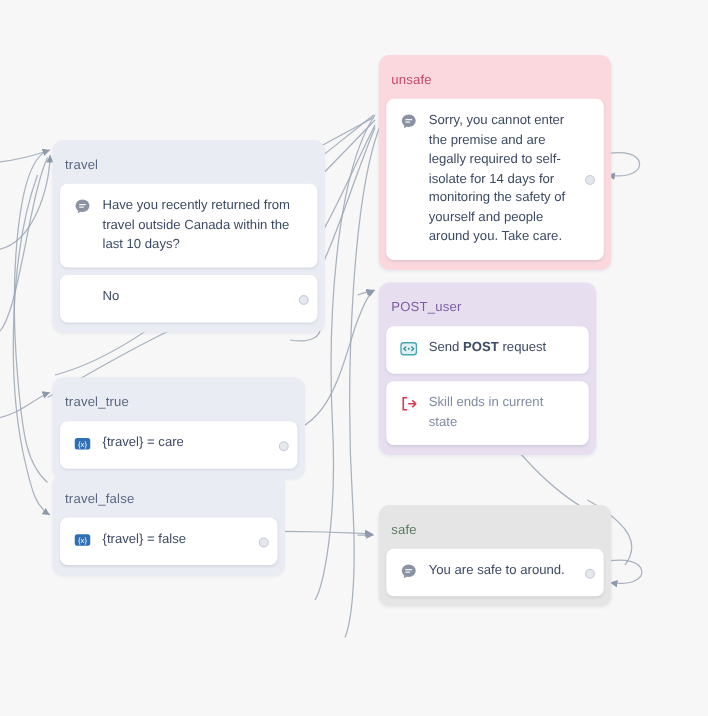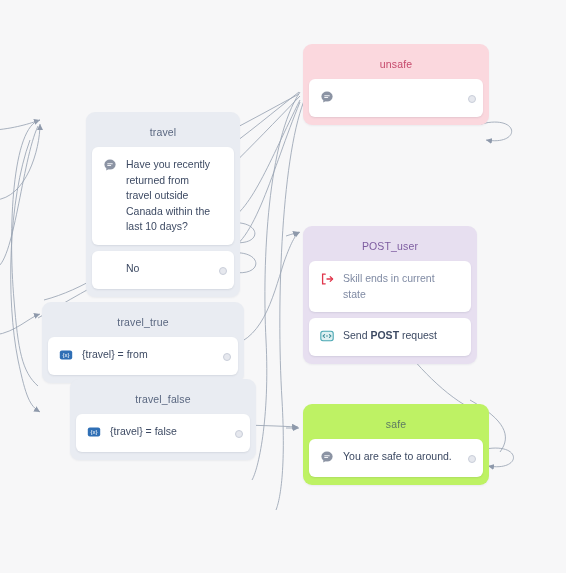--- a/index.html
+++ b/index.html
@@ -22,21 +22,20 @@
     pointer-events: none;
   }
   .node {
     position: absolute;
     border-radius: 9px;
     box-sizing: border-box;
     padding: 6px;
     box-shadow: 0 1px 2px rgba(40,50,80,0.06);
   }
   .node-title {
-    text-align: center;
     font-size: 10.5px;
     letter-spacing: .15px;
     padding: 8px 4px 9px 4px;
     font-weight: 400;
   }
   .node-body {
     background: #ffffff;
     border-radius: 6px;
     box-shadow: 0 1px 2px rgba(40,50,80,0.10);
     margin-bottom: 6px;
@@ -74,21 +73,21 @@
     background: #e6e8ee;
     border: 1px solid #c9ced9;
   }
   
   .theme-grayblue { background: #e9ecf2; }
   .theme-grayblue .node-title { color: #5a6780; }
   .theme-pink { background: #fbd8de; }
   .theme-pink .node-title { color: #c5496b; }
   .theme-purple { background: #e7dff0; }
   .theme-purple .node-title { color: #7d5ca0; }
-  .theme-green { background: #bef264; }
+  .theme-green { background: #e5e5e5; }
   .theme-green .node-title { color: #5d7a62; }
 
   .bold-inline { font-weight: bold; color: #3d4a63; }
 </style>
 </head>
 <body>
 
 <div id="canvas">
 
   <svg id="edge-layer" viewBox="0 0 566 573" xmlns="http://www.w3.org/2000/svg">
@@ -132,21 +131,21 @@
       <path d="M392,332 C410,358 440,392 470,408"></path>
 
       <path d="M224,224 C262,216 266,248 230,242"></path>
       <path d="M224,254 C264,246 266,278 232,272"></path>
 
       <path d="M286,236 C292,234 296,233 299,232" marker-end="url(#arrow)"></path>
       <path d="M286,428 C292,428 296,428 299,428" marker-end="url(#arrow)"></path>
     </g>
   </svg>
 
-  <div class="node theme-grayblue" style="left:42px; top:112px; width:154px;margin-left:44px;">
+  <div class="node theme-grayblue" style="left:42px; top:112px; width:218px;">
     <div class="node-title">travel</div>
     <div class="node-body">
       <div class="row">
         <span class="ico">
           <svg viewBox="0 0 14 14" width="14" height="14">
             <ellipse cx="7" cy="6.6" rx="5.6" ry="5" fill="#8b93a3"></ellipse>
             <path d="M3.4,10.2 L3.2,12.6 L6.2,10.8 Z" fill="#8b93a3"></path>
             <rect x="4.2" y="5.2" width="5.6" height="1" rx=".5" fill="#f2f3f6"></rect>
             <rect x="4.2" y="7.1" width="4" height="1" rx=".5" fill="#f2f3f6"></rect>
           </svg>
@@ -168,73 +167,74 @@
     <div class="node-body">
       <div class="row">
         <span class="ico">
           <svg viewBox="0 0 14 14" width="14" height="14">
             <ellipse cx="7" cy="6.6" rx="5.6" ry="5" fill="#8b93a3"></ellipse>
             <path d="M3.4,10.2 L3.2,12.6 L6.2,10.8 Z" fill="#8b93a3"></path>
             <rect x="4.2" y="5.2" width="5.6" height="1" rx=".5" fill="#f2f3f6"></rect>
             <rect x="4.2" y="7.1" width="4" height="1" rx=".5" fill="#f2f3f6"></rect>
           </svg>
         </span>
+        <span class="row-text">Sorry, you cannot enter the premise and are legally required to self-isolate for 14 days for monitoring the safety of yourself and people around you. Take care.</span>
         <span class="handle"></span>
       </div>
     </div>
   </div>
 
   <div class="node theme-purple" style="left:303px; top:226px; width:174px;">
     <div class="node-title">POST_user</div>
-    <div class="node-body">
-      <div class="row">
-        <span class="ico">
-          <svg viewBox="0 0 14 14" width="14" height="14">
-            <path d="M5.2,2.2 L2.6,2.2 L2.6,11.8 L5.2,11.8" fill="none" stroke="#e0354b" stroke-width="1.3" stroke-linecap="round"></path>
-            <path d="M7,7 L12.2,7" stroke="#e0354b" stroke-width="1.3" stroke-linecap="round"></path>
-            <path d="M10.2,4.6 L12.6,7 L10.2,9.4" fill="none" stroke="#e0354b" stroke-width="1.3" stroke-linecap="round" stroke-linejoin="round"></path>
-          </svg>
-        </span>
-        <span class="row-text muted">Skill ends in current state</span>
-      </div>
-    </div>
     <div class="node-body">
       <div class="row">
         <span class="ico">
           <svg viewBox="0 0 14 14" width="14" height="14">
             <rect x="0.8" y="2.2" width="12.4" height="9.6" rx="2.2" fill="#dff1f2" stroke="#4aa7b3" stroke-width="1.1"></rect>
             <path d="M4.6,5.6 L3.1,7 L4.6,8.4" fill="none" stroke="#3c8d99" stroke-width="1.1" stroke-linecap="round" stroke-linejoin="round"></path>
             <path d="M9.4,5.6 L10.9,7 L9.4,8.4" fill="none" stroke="#3c8d99" stroke-width="1.1" stroke-linecap="round" stroke-linejoin="round"></path>
             <circle cx="7" cy="7" r="0.8" fill="#3c8d99"></circle>
           </svg>
         </span>
         <span class="row-text">
           <span>Send </span><span class="bold-inline">POST</span><span> request</span>
         </span>
       </div>
     </div>
+    <div class="node-body">
+      <div class="row">
+        <span class="ico">
+          <svg viewBox="0 0 14 14" width="14" height="14">
+            <path d="M5.2,2.2 L2.6,2.2 L2.6,11.8 L5.2,11.8" fill="none" stroke="#e0354b" stroke-width="1.3" stroke-linecap="round"></path>
+            <path d="M7,7 L12.2,7" stroke="#e0354b" stroke-width="1.3" stroke-linecap="round"></path>
+            <path d="M10.2,4.6 L12.6,7 L10.2,9.4" fill="none" stroke="#e0354b" stroke-width="1.3" stroke-linecap="round" stroke-linejoin="round"></path>
+          </svg>
+        </span>
+        <span class="row-text muted">Skill ends in current state</span>
+      </div>
+    </div>
   </div>
 
   <div class="node theme-grayblue" style="left:42px; top:302px; width:202px;">
     <div class="node-title">travel_true</div>
     <div class="node-body">
       <div class="row">
         <span class="ico">
           <svg viewBox="0 0 14 14" width="14" height="14">
             <rect x="0.8" y="2.4" width="12.4" height="9.2" rx="2" fill="#2f6fb5"></rect>
             <text x="7" y="9.3" font-size="6.2" font-family="Liberation Sans, sans-serif" fill="#ffffff" text-anchor="middle">{x}</text>
           </svg>
         </span>
-        <span class="row-text">{travel} = from</span>
-        <span class="handle"></span>
-      </div>
-    </div>
-  </div>
-
-  <div class="node theme-grayblue" style="left:42px; top:379px; width:186px;margin-left:28px;">
+        <span class="row-text">{travel} = care</span>
+        <span class="handle"></span>
+      </div>
+    </div>
+  </div>
+
+  <div class="node theme-grayblue" style="left:42px; top:379px; width:186px;">
     <div class="node-title">travel_false</div>
     <div class="node-body">
       <div class="row">
         <span class="ico">
           <svg viewBox="0 0 14 14" width="14" height="14">
             <rect x="0.8" y="2.4" width="12.4" height="9.2" rx="2" fill="#2f6fb5"></rect>
             <text x="7" y="9.3" font-size="6.2" font-family="Liberation Sans, sans-serif" fill="#ffffff" text-anchor="middle">{x}</text>
           </svg>
         </span>
         <span class="row-text">{travel} = false</span>

